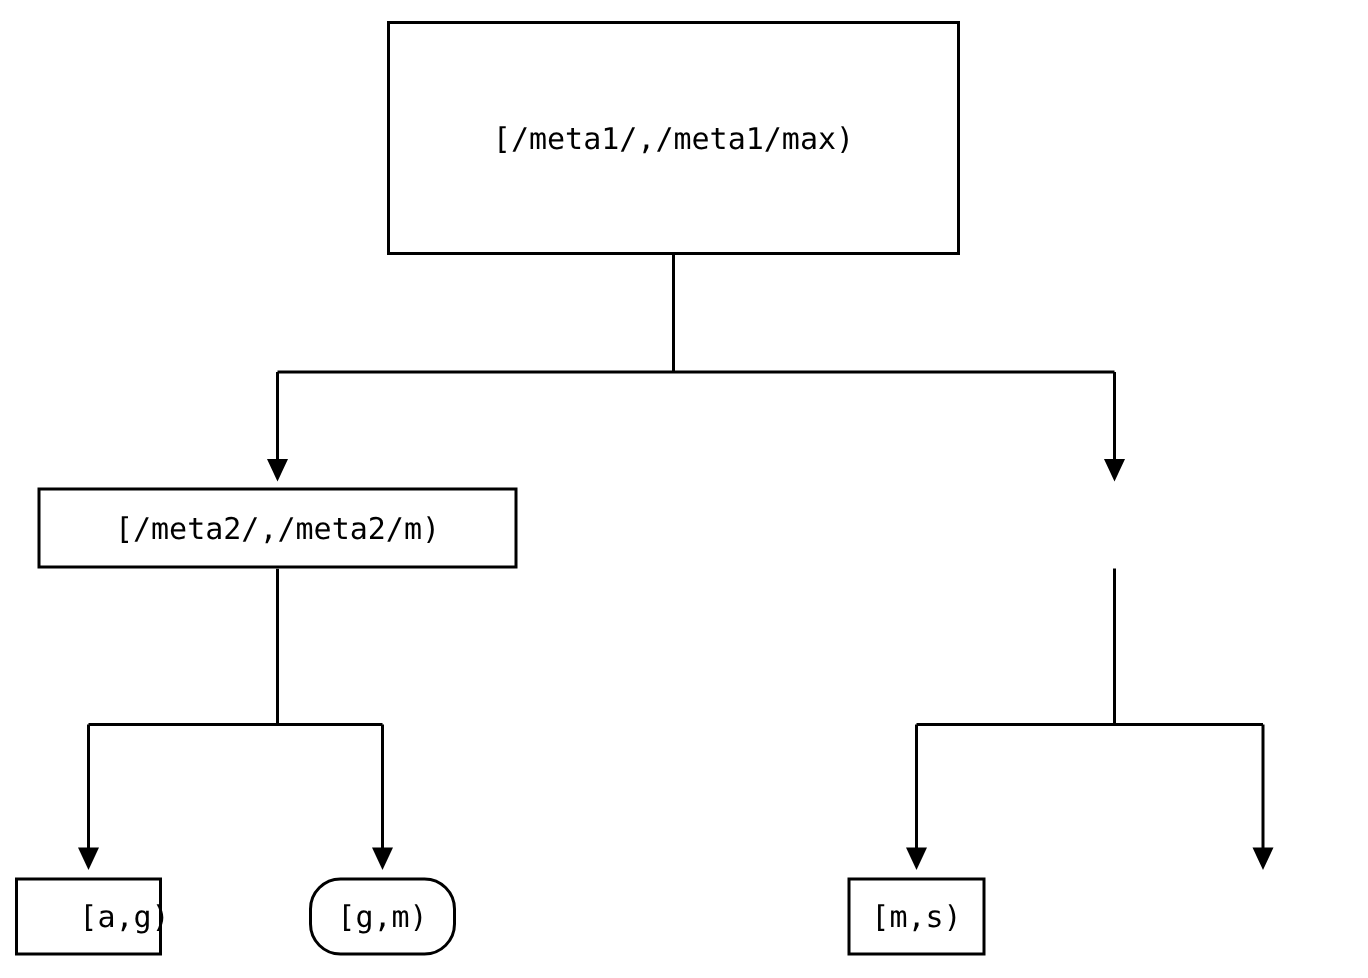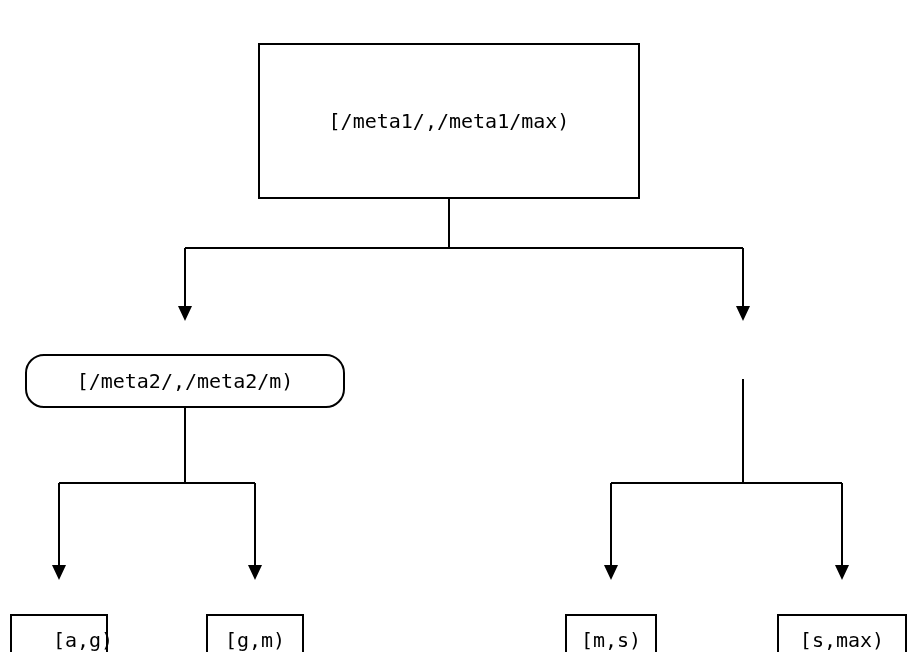--- a/index.html
+++ b/index.html
@@ -27,27 +27,26 @@
     position: absolute;
     box-sizing: border-box;
     border: 2px solid #000000;
     background: #ffffff;
     display: flex;
     align-items: center;
     justify-content: center;
     font-size: 20px;
     line-height: 1;
     white-space: nowrap;
-    margin-top: 29px;
   }
   .node-root      { left: 258px; top: 14px;  width: 382px; height: 156px; }
-  .node-left      { left: 25px;  top: 325px; width: 320px; height: 54px; border-radius: 19px; }
+  .node-left      { left: 25px;  top: 325px; width: 320px; height: 54px; }
   .node-right     { left: 580px; top: 325px; width: 326px; height: 54px; }
   .node-leaf-ag   { left: 10px;  top: 585px; width: 98px;  height: 52px; padding-left: 48px; }
-  .node-leaf-gm   { left: 206px; top: 585px; width: 98px;  height: 52px; }
+  .node-leaf-gm   { left: 206px; top: 585px; width: 98px;  height: 52px; border-radius: 21px; }
   .node-leaf-ms   { left: 565px; top: 585px; width: 92px;  height: 52px; }
   .node-leaf-smax { left: 777px; top: 585px; width: 130px; height: 52px; }
 </style>
 </head>
 <body>
 
 <div class="canvas">
 
   <svg class="edges" viewBox="0 0 912 652" xmlns="http://www.w3.org/2000/svg">
 
@@ -87,17 +86,14 @@
   </div>
 
   <div class="node node-leaf-gm">
     <span>[g,m)</span>
   </div>
 
   <div class="node node-leaf-ms">
     <span>[m,s)</span>
   </div>
 
-  <div class="node node-leaf-smax">
-    <span>[s,max)</span>
-  </div>
 
 </div>
 
 </body></html>

